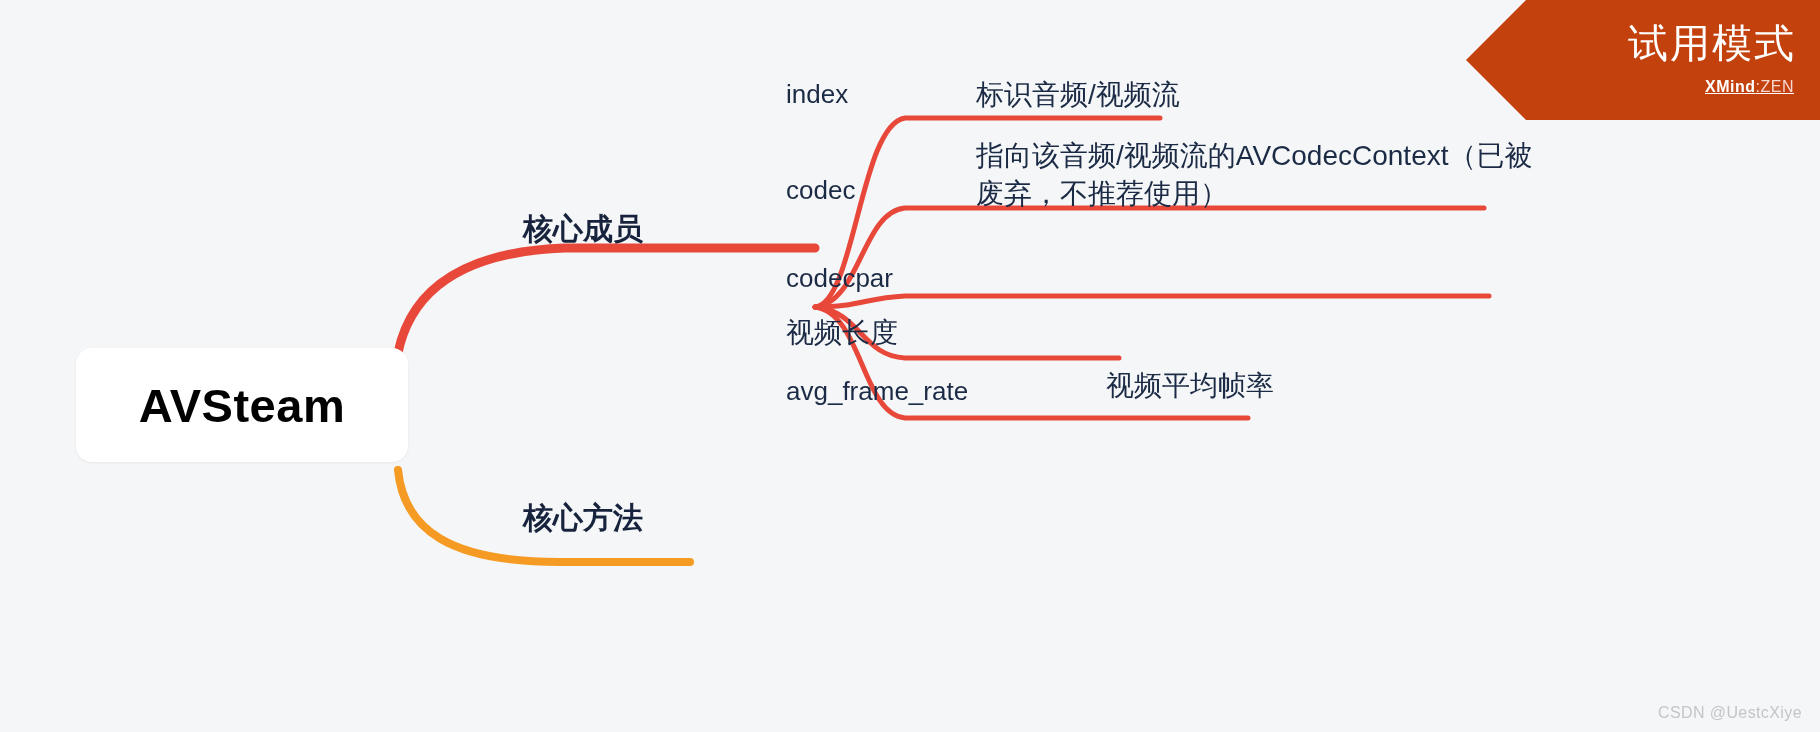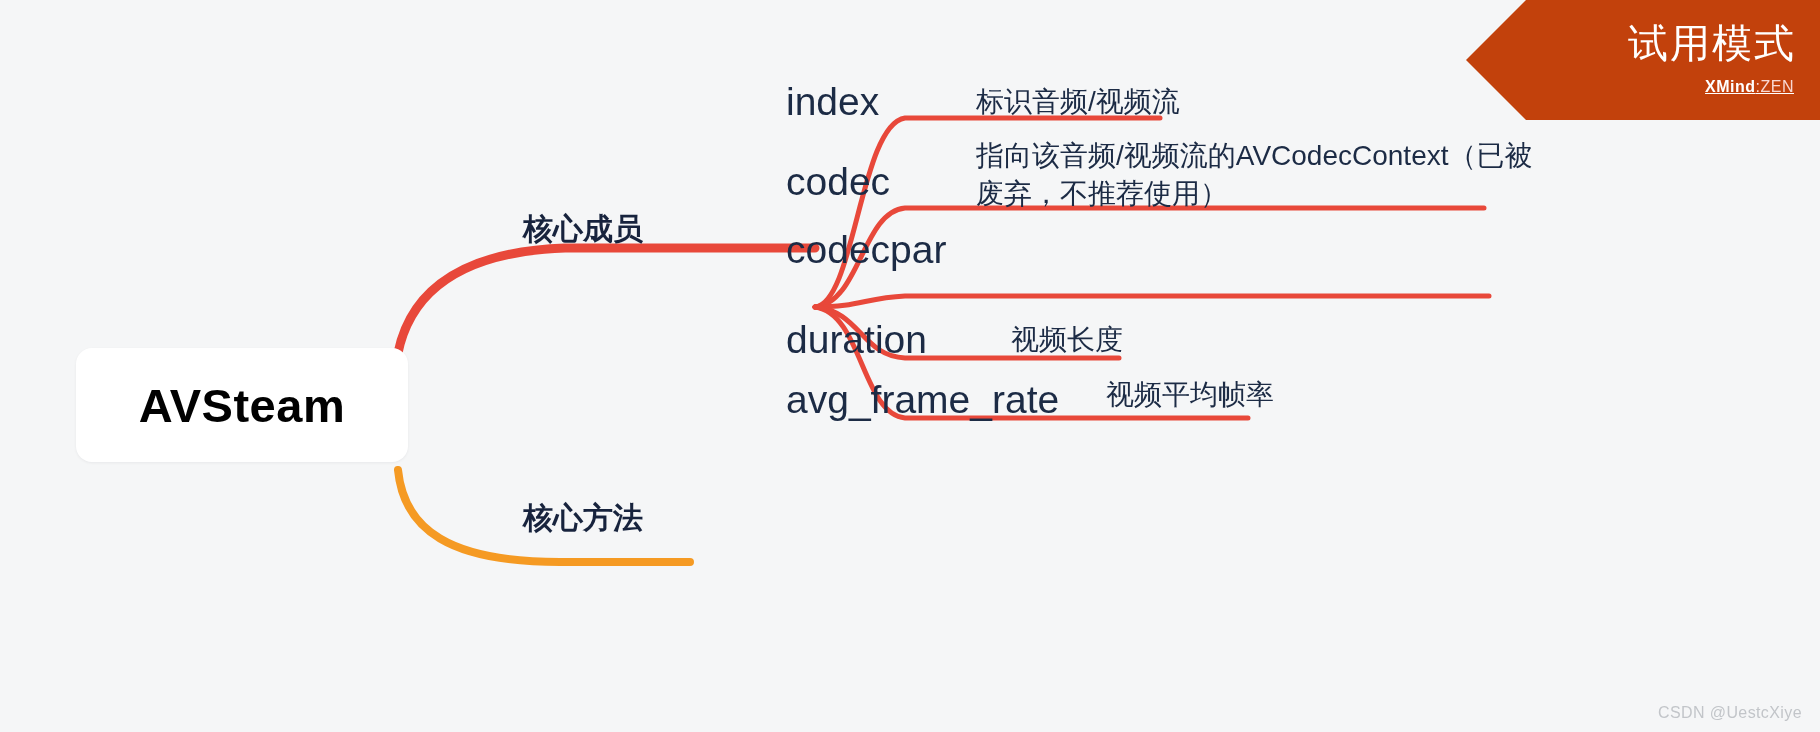--- a/index.html
+++ b/index.html
@@ -61,21 +61,21 @@
 
   
   .subtopic {
     position: absolute;
     z-index: 5;
     white-space: nowrap;
     display: flex;
     align-items: center;
   }
   .subtopic-key {
-    font-size: 39px;
+    font-size: 26px;
     color: #1c2b45;
     font-weight: 400;
     line-height: 1.34;
   }
   .subtopic-desc {
     font-size: 28px;
     color: #1c2b45;
     font-weight: 400;
     line-height: 1.34;
     white-space: pre-line;
@@ -83,21 +83,21 @@
 
   
   .st-index    { left: 786px;  top: 76px;  }
   .st-index .subtopic-key   { width: 190px; }
 
   .st-codec    { left: 786px;  top: 137px; }
   .st-codec .subtopic-key   { width: 190px; }
   .st-codec .subtopic-desc  { text-align: left; }
 
   .st-codecpar { left: 786px;  top: 228px; }
-  .st-codecpar .subtopic-key { width: 225px; }
+  .st-codecpar .subtopic-key { width: 225px; margin-top: 37px; }
   .st-codecpar .subtopic-desc { text-align: left; }
 
   .st-duration { left: 786px;  top: 314px; }
   .st-duration .subtopic-key { width: 225px; }
 
   .st-avgrate  { left: 786px;  top: 363px; }
   .st-avgrate .subtopic-key  { width: 320px; margin-top: 11px; }
 
   
   .subtopic.multi { align-items: flex-end; }
@@ -199,21 +199,20 @@
     <span class="subtopic-key">codec</span>
     <span class="subtopic-desc">指向该音频/视频流的AVCodecContext（已被
 废弃，不推荐使用）</span>
   </div>
 
   <div class="subtopic multi st-codecpar">
     <span class="subtopic-key">codecpar</span>
   </div>
 
   <div class="subtopic st-duration">
-    <span class="subtopic-key">duration</span>
     <span class="subtopic-desc">视频长度</span>
   </div>
 
   <div class="subtopic st-avgrate">
     <span class="subtopic-key">avg_frame_rate</span>
     <span class="subtopic-desc">视频平均帧率</span>
   </div>
 
   <div class="ribbon">
     <div class="ribbon-title">试用模式</div>

